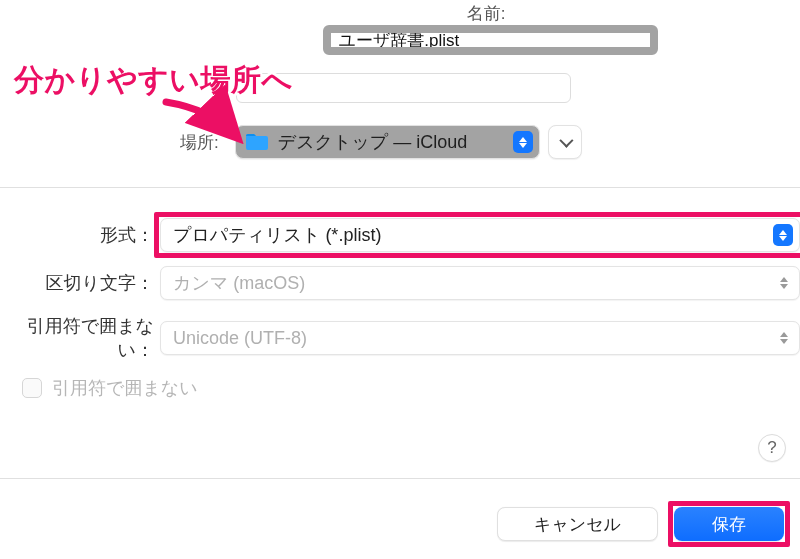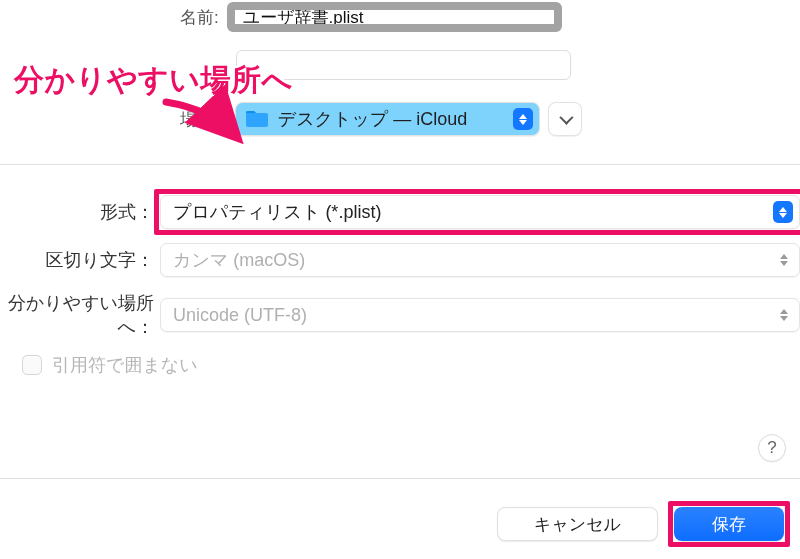--- a/index.html
+++ b/index.html
@@ -16,21 +16,21 @@
 
   
   .top-area { padding-top: 0; }
 
   .row {
     display: flex;
     align-items: center;
     margin: 0 auto;
   }
 
-  .row.name { margin-top: 2px; margin-left: 180px; }
+  .row.name { margin-top: 2px; margin-left: 180px; flex-direction: column; }
   .label {
     color: #555;
     font-size: 17px;
     text-align: right;
     margin-right: 8px;
     white-space: nowrap;
   }
   .name-input {
     width: 335px;
     height: 30px;
@@ -60,21 +60,21 @@
     gap: 8px;
   }
 
   .loc-dropdown {
     display: flex;
     align-items: center;
     width: 305px;
     height: 34px;
     border: 1px solid #e2e2e2;
     border-radius: 8px;
-    background: #7dd3fc;
+    background: #a3a3a3;
     padding: 0 6px 0 8px;
     gap: 8px;
     box-shadow: 0 0.5px 1px rgba(0,0,0,.06);
   }
   .folder-icon {
     width: 26px; height: 22px;
     display: inline-block;
   }
   .folder-icon svg { width: 100%; height: 100%; }
   .loc-text {
@@ -340,21 +340,21 @@
     <div class="select-box disabled">
       <span class="sel-val">カンマ (macOS)</span>
       <span class="stepper-gray">
         <span class="tri up"></span>
         <span class="tri down"></span>
       </span>
     </div>
   </div>
 
   <div class="form-row">
-    <div class="form-label">分かりやすい場所へ：</div>
+    <div class="form-label">引用符で囲まない：</div>
     <div class="select-box disabled">
       <span class="sel-val">Unicode (UTF-8)</span>
       <span class="stepper-gray">
         <span class="tri up"></span>
         <span class="tri down"></span>
       </span>
     </div>
   </div>
 
   <div class="checkbox-row">

